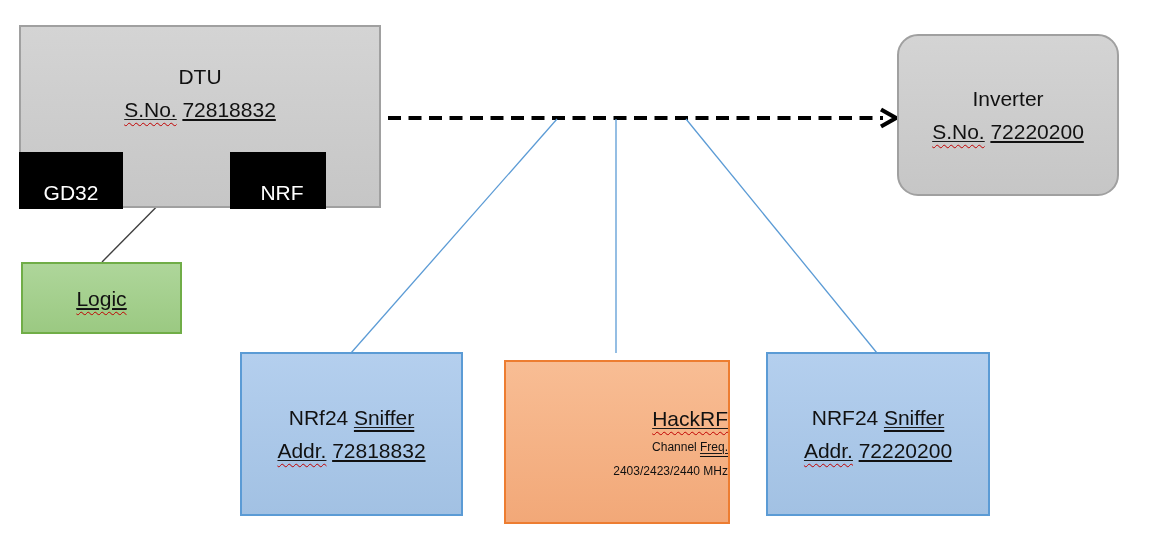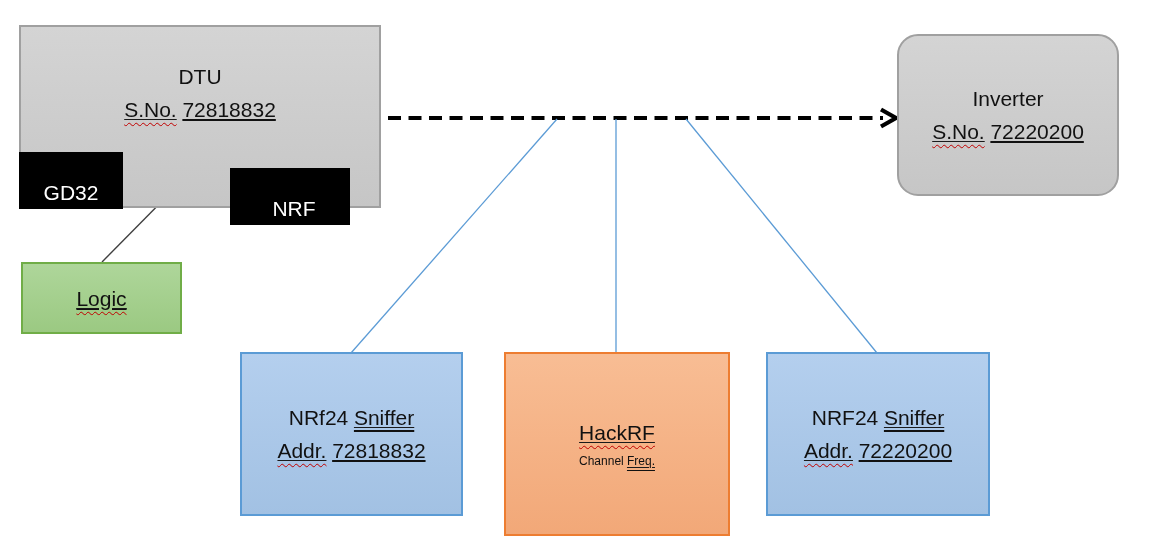--- a/index.html
+++ b/index.html
@@ -48,25 +48,25 @@
     position: absolute;
     box-sizing: border-box;
     background: #000000;
     color: #ffffff;
     display: flex;
     align-items: flex-end;
     justify-content: center;
   }
   .dtu-box       { left: 19px;  top: 25px;  width: 362px; height: 183px; padding-bottom: 48px; }
   .gd32-chip     { left: 19px;  top: 152px; width: 104px; height: 57px; }
-  .nrf-chip      { left: 230px; top: 168px; width: 120px; height: 57px; padding-left: 8px; }
+  .nrf-chip      { left: 230px; top: 152px; width: 96px; height: 57px; padding-left: 8px; }
   .logic-box     { left: 21px;  top: 262px; width: 161px; height: 72px; }
   .inverter-box  { left: 897px; top: 34px;  width: 222px; height: 162px; border-radius: 21px; }
   .sniffer-left  { left: 240px; top: 352px; width: 223px; height: 164px; }
-  .hackrf-box    { left: 504px; top: 352px; width: 226px; height: 184px; }
+  .hackrf-box    { left: 504px; top: 360px; width: 226px; height: 164px; align-items: flex-end; }
   .sniffer-right { left: 766px; top: 352px; width: 224px; height: 164px; }
 
   .line    { font-size: 21px; line-height: 33px; white-space: nowrap; }
   .line-sm { font-size: 12px; line-height: 24px; white-space: nowrap; }
   .chip .line { font-size: 21px; }
 
   
   .ul {
     text-decoration-line: underline;
     text-decoration-style: solid;
@@ -128,20 +128,21 @@
   </div>
 
   <div class="box box-blue sniffer-left">
     <div class="line"><span>NRf24</span><span class="gap sq"><span class="ul">Sniffer</span></span></div>
     <div class="line"><span class="sq"><span class="ul">Addr.</span></span><span class="gap">72818832</span></div>
   </div>
 
   <div class="box box-orange hackrf-box">
     <div class="line"><span class="sq"><span class="ul">HackRF</span></span></div>
     <div class="line-sm"><span>Channel</span><span class="gap sq"><span class="ul">Freq.</span></span></div>
+    <div class="line-sm">2403/2423/2440 MHz</div>
   </div>
 
   <div class="box box-blue sniffer-right">
     <div class="line"><span>NRF24</span><span class="gap sq"><span class="ul">Sniffer</span></span></div>
     <div class="line"><span class="sq"><span class="ul">Addr.</span></span><span class="gap">72220200</span></div>
   </div>
 
 </div>
 
 </body></html>

